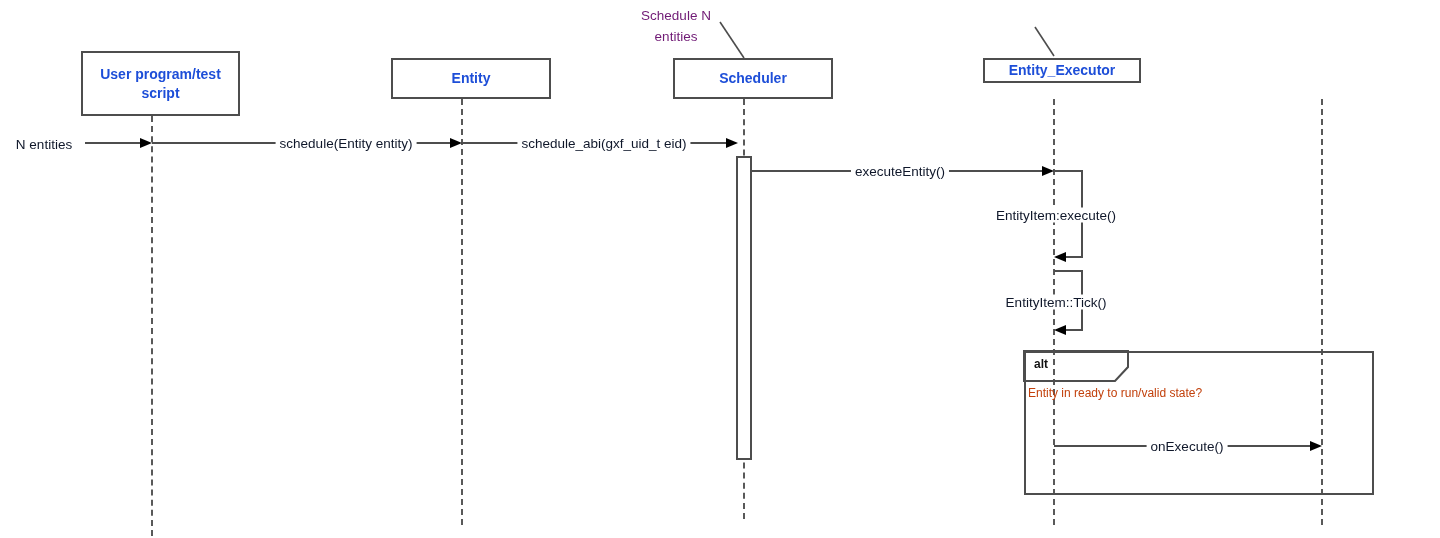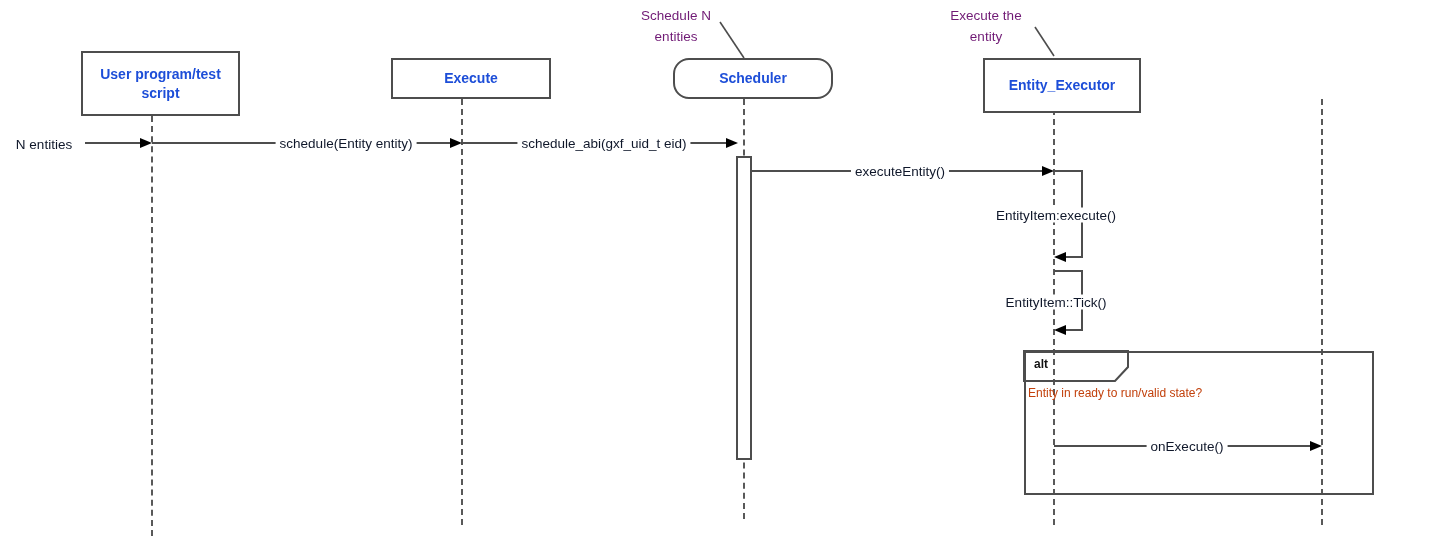--- a/index.html
+++ b/index.html
@@ -95,29 +95,27 @@
   <div class="vline" style="left:1081px; top:270px; height:61px;"></div>
   <div class="hline" style="left:1064px; top:329px; width:19px;"></div>
   <div class="arrow-left" style="left:1054px; top:325px;"></div>
   <div class="msg-label" style="left:1056px; top:302px;">EntityItem::Tick()</div>
 
   <div class="hline" style="left:1054px; top:445px; width:257px;"></div>
   <div class="arrow-right" style="left:1310px; top:441px;"></div>
   <div class="msg-label" style="left:1187px; top:446px;">onExecute()</div>
 
   <div class="participant" style="left:73px;  top:51px; width:159px; height:65px;">User program/test script</div>
-  <div class="participant" style="left:383px; top:58px; width:160px; height:41px;">Execute</div>
-  <div class="participant" style="left:665px; top:58px; width:160px; height:41px;border-radius:16px;">Scheduler</div>
-  <div class="participant" style="left:975px; top:58px; width:158px; height:55px;">Entity_Executor</div>
+  <div class="participant" style="left:383px; top:58px; width:160px; height:41px;">Entity</div>
+  <div class="participant" style="left:665px; top:58px; width:160px; height:41px;">Scheduler</div>
+  <div class="participant" style="left:975px; top:58px; width:158px; height:25px;">Entity_Executor</div>
 
   <div class="note" style="left:626px; top:5px; width:100px;">Schedule N
 entities</div>
   <svg class="leader" style="left:716px; top:20px;" width="32" height="40">
     <line x1="4" y1="2" x2="28" y2="38" stroke="#4d4d4d" stroke-width="1.6"></line>
   </svg>
 
-  <div class="note" style="left:936px; top:5px; width:100px;">Execute the
-entity</div>
   <svg class="leader" style="left:1032px; top:25px;" width="26" height="34">
     <line x1="3" y1="2" x2="22" y2="31" stroke="#4d4d4d" stroke-width="1.6"></line>
   </svg>
 
 </div>
 
 </body></html>

